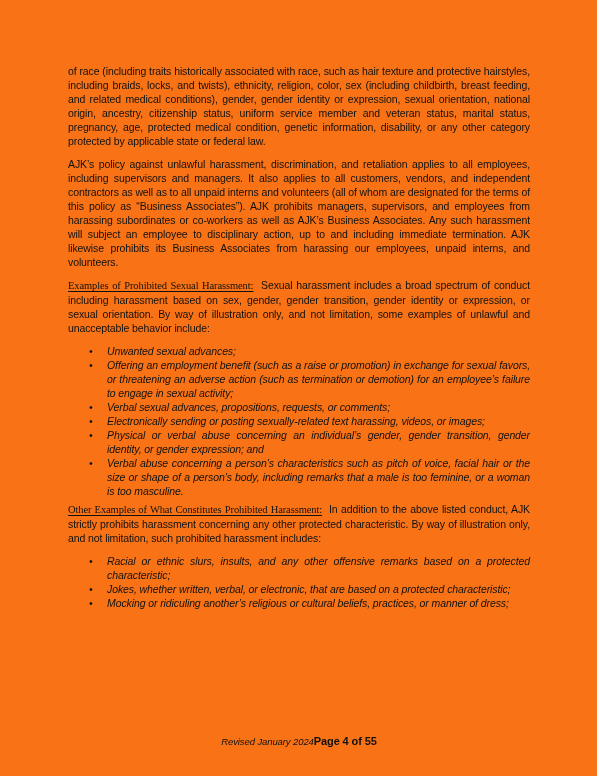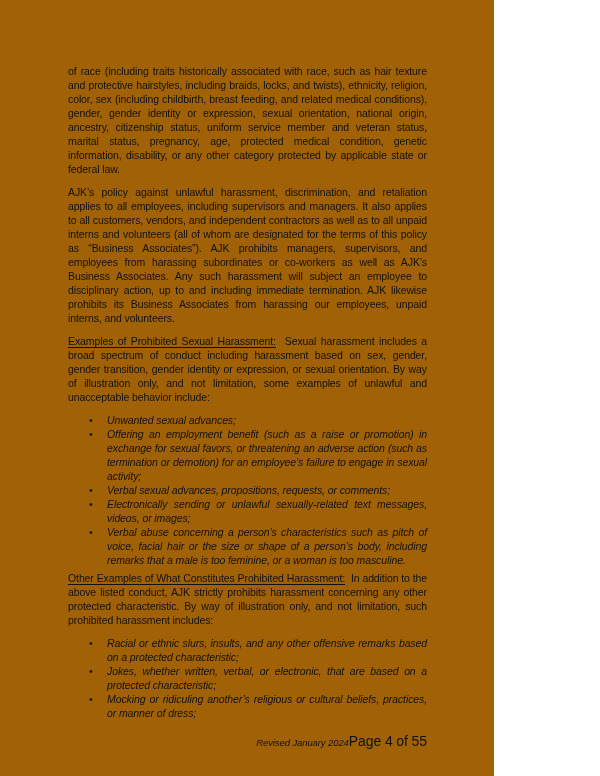--- a/index.html
+++ b/index.html
@@ -2,39 +2,40 @@
 <html><head>
 <meta charset="utf-8">
 <style>
   html, body {
     margin: 0;
     padding: 0;
     background: #ffffff;
   }
   .page {
     position: relative;
-    width: 494px;
+    width: 597px;
     height: 776px;
-    background: #a16207;
+    background: #f97316;
     box-sizing: border-box;
     padding: 64px 67px 16px 68px;
     font-family: "Liberation Sans", "DejaVu Sans", sans-serif;
     font-size: 10.5px;
     line-height: 14px;
     letter-spacing: -0.1px;
     color: #111111;
     overflow: hidden;
   }
   .para {
     margin: 0 0 9px 0;
     text-align: justify;
   }
   .heading-underline {
     text-decoration: underline;
     text-underline-offset: 2px;
+    font-family: Liberation Serif, serif;
   }
   .sep {
     white-space: pre;
   }
   ul.bullets {
     list-style: none;
     margin: 5px 0 4px 0;
     padding: 0;
     font-style: italic;
   }
@@ -48,47 +49,49 @@
     position: absolute;
     left: 21px;
     top: 0;
   }
   .footer {
     position: absolute;
     left: 68px;
     right: 67px;
     top: 734px;
     display: flex;
-    justify-content: flex-end;
+    justify-content: center;
     align-items: baseline;
   }
   .footer-left {
     font-style: italic;
     font-size: 9.5px;
   }
   .footer-right {
-    font-size: 14px;
+    font-size: 11px;
+    font-weight: bold;
   }
 </style>
 </head>
 <body>
 
 <div class="page">
 
   <p class="para">of race (including traits historically associated with race, such as hair texture and protective hairstyles, including braids, locks, and twists), ethnicity, religion, color, sex (including childbirth, breast feeding, and related medical conditions), gender, gender identity or expression, sexual orientation, national origin, ancestry, citizenship status, uniform service member and veteran status, marital status, pregnancy, age, protected medical condition, genetic information, disability, or any other category protected by applicable state or federal law.</p>
 
   <p class="para">AJK’s policy against unlawful harassment, discrimination, and retaliation applies to all employees, including supervisors and managers.  It also applies to all customers, vendors, and independent contractors as well as to all unpaid interns and volunteers (all of whom are designated for the terms of this policy as “Business Associates”).  AJK prohibits managers, supervisors, and employees from harassing subordinates or co-workers as well as AJK’s Business Associates.  Any such harassment will subject an employee to disciplinary action, up to and including immediate termination.  AJK likewise prohibits its Business Associates from harassing our employees, unpaid interns, and volunteers.</p>
 
   <p class="para"><span class="heading-underline">Examples of Prohibited Sexual Harassment:</span><span class="sep">&nbsp; </span><span>Sexual harassment includes a broad spectrum of conduct including harassment based on sex, gender, gender transition, gender identity or expression, or sexual orientation.  By way of illustration only, and not limitation, some examples of unlawful and unacceptable behavior include:</span></p>
 
   <ul class="bullets">
     <li>Unwanted sexual advances;</li>
     <li>Offering an employment benefit (such as a raise or promotion) in exchange for sexual favors, or threatening an adverse action (such as termination or demotion) for an employee’s failure to engage in sexual activity;</li>
     <li>Verbal sexual advances, propositions, requests, or comments;</li>
-    <li>Electronically sending or unlawful sexually-related text messages, videos, or images;</li>
+    <li>Electronically sending or posting sexually-related text harassing, videos, or images;</li>
+    <li>Physical or verbal abuse concerning an individual’s gender, gender transition, gender identity, or gender expression; and</li>
     <li>Verbal abuse concerning a person’s characteristics such as pitch of voice, facial hair or the size or shape of a person’s body, including remarks that a male is too feminine, or a woman is too masculine.</li>
   </ul>
 
   <p class="para"><span class="heading-underline">Other Examples of What Constitutes Prohibited Harassment:</span><span class="sep">&nbsp; </span><span>In addition to the above listed conduct, AJK strictly prohibits harassment concerning any other protected characteristic.  By way of illustration only, and not limitation, such prohibited harassment includes:</span></p>
 
   <ul class="bullets">
     <li>Racial or ethnic slurs, insults, and any other offensive remarks based on a protected characteristic;</li>
     <li>Jokes, whether written, verbal, or electronic, that are based on a protected characteristic;</li>
     <li>Mocking or ridiculing another’s religious or cultural beliefs, practices, or manner of dress;</li>
   </ul>

